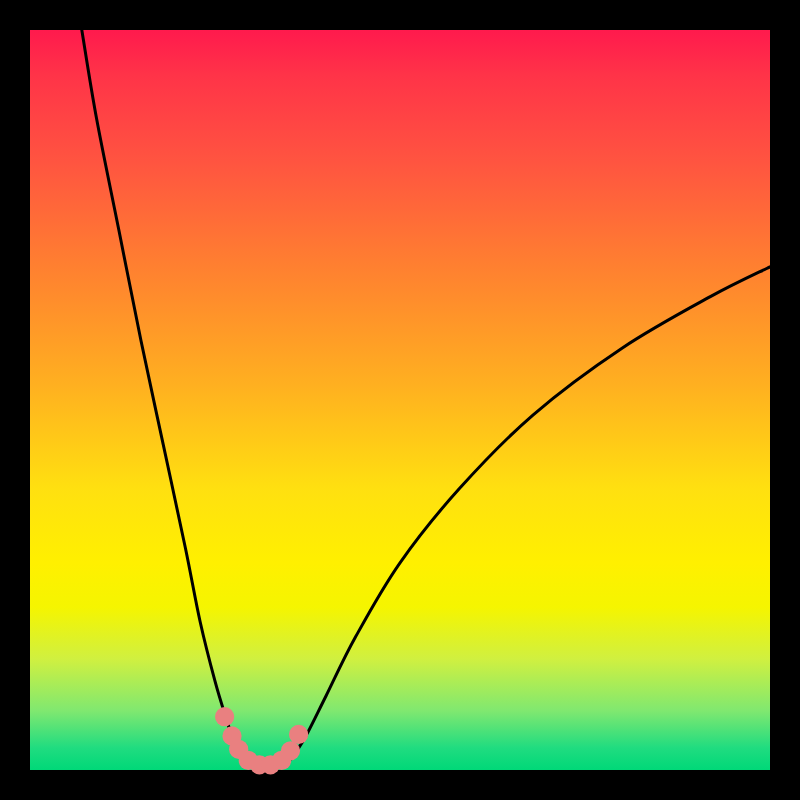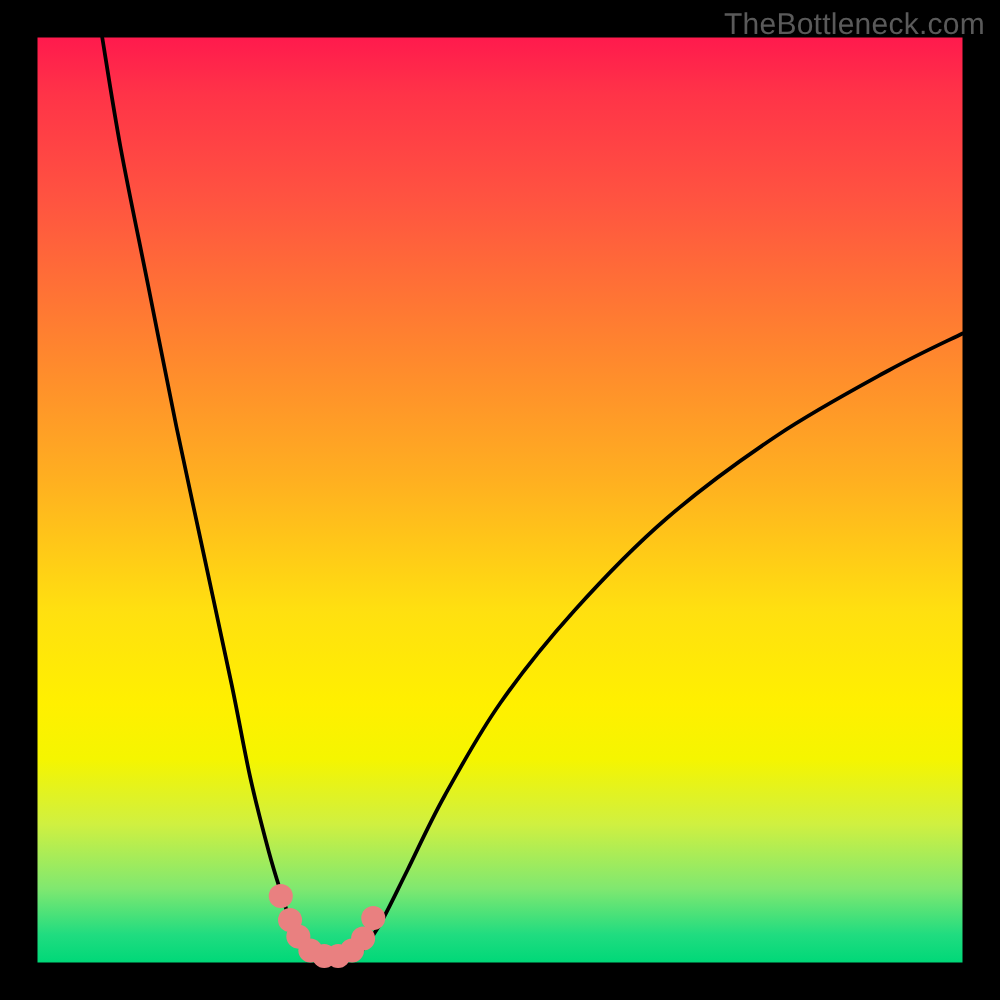--- a/index.html
+++ b/index.html
@@ -82,15 +82,14 @@
           <circle cx="229.4" cy="734.82" r="9.620000000000001" fill="#E98080"></circle>
           <circle cx="240.5" cy="734.82" r="9.620000000000001" fill="#E98080"></circle>
           <circle cx="251.60000000000002" cy="730.38" r="9.620000000000001" fill="#E98080"></circle>
           <circle cx="260.48" cy="720.76" r="9.620000000000001" fill="#E98080"></circle>
           <circle cx="268.62" cy="704.48" r="9.620000000000001" fill="#E98080"></circle>
         </g>
     </svg>
 
   </div>
 
-  <div class="watermark">TheBottleneck.com</div>
 
 </div>
 
 </body></html>

